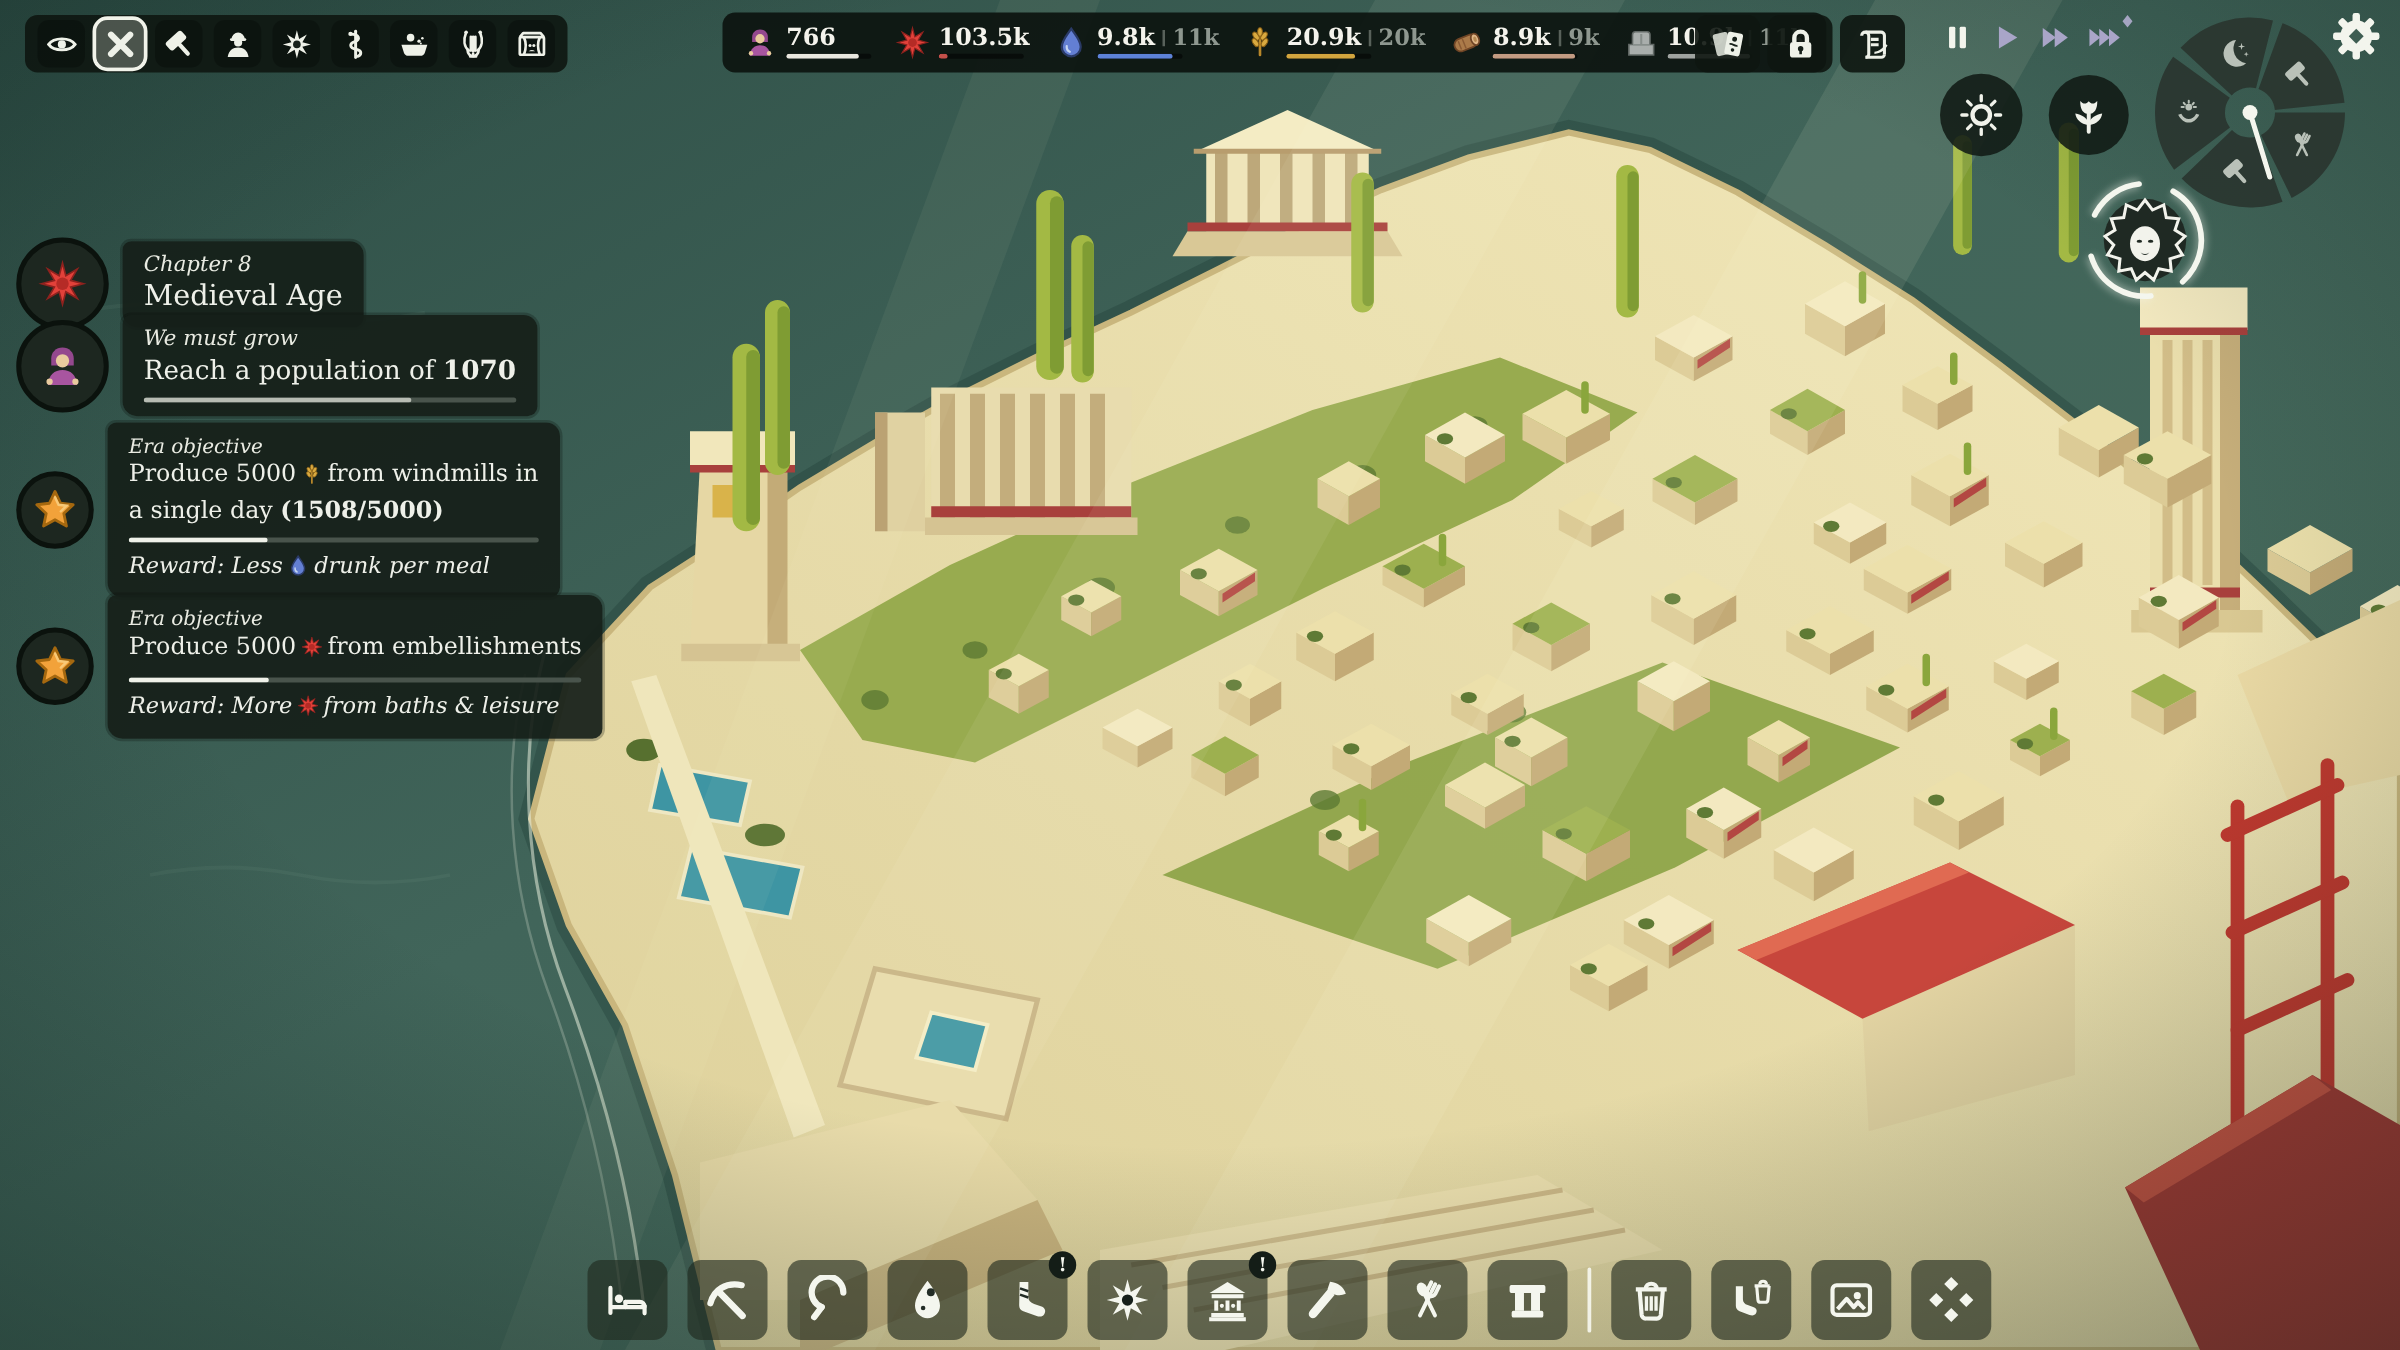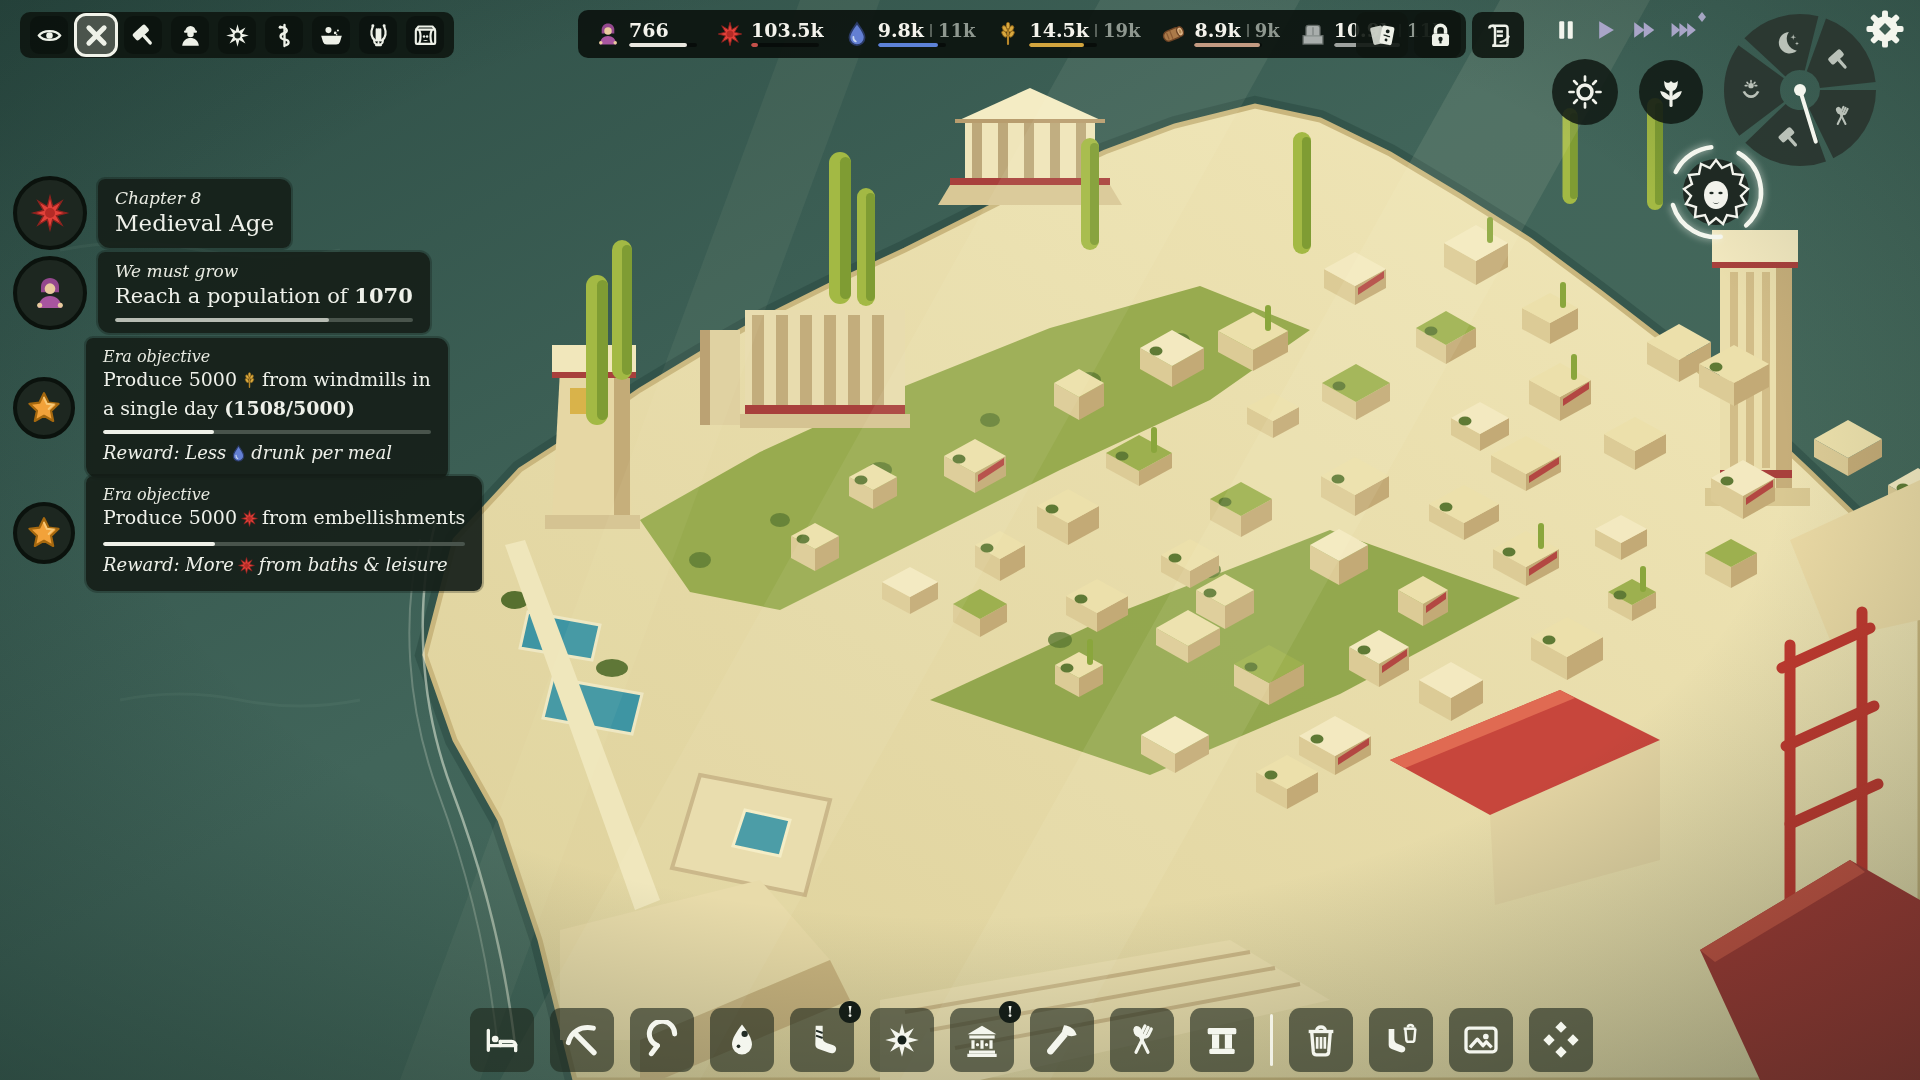--- a/index.html
+++ b/index.html
@@ -589,23 +589,23 @@
             <ellipse cx="9.3" cy="7.6" rx="1.7" ry="3.1" transform="rotate(-33 9.3 7.6)"></ellipse>
             <ellipse cx="14.7" cy="7.6" rx="1.7" ry="3.1" transform="rotate(33 14.7 7.6)"></ellipse>
             <ellipse cx="8.9" cy="12" rx="1.7" ry="3.1" transform="rotate(-33 8.9 12)"></ellipse>
             <ellipse cx="15.1" cy="12" rx="1.7" ry="3.1" transform="rotate(33 15.1 12)"></ellipse>
             <ellipse cx="12" cy="4.8" rx="1.6" ry="2.9"></ellipse>
           </g>
         </svg>
       </span>
       <span class="res-col">
         <span class="res-line">
-          <span class="res-value">14.5k</span>
+          <span class="res-value">20.9k</span>
           <span class="res-sep"></span>
-          <span class="res-max">19k</span>
+          <span class="res-max">20k</span>
         </span>
         <span class="res-bar">
           <i style="width:80%;background:#d3a53e"></i>
         </span>
       </span>
     </div>
     <div class="res-item">
       <span class="res-icon">
         <svg class="ic" viewBox="0 0 24 24">
           <g transform="rotate(-22 12 12)">
@@ -799,21 +799,21 @@
   <g>
     <path d="M60,28 l6,8 9,-4 2,10 10,1 -3,9 8,5 -7,7 5,8 -10,3 1,10 -10,-2 -4,9 -7,-6 -7,6 -4,-9 -10,2 1,-10 -10,-3 5,-8 -7,-7 8,-5 -3,-9 10,-1 2,-10 9,4 Z" fill="#1f2923" stroke="#f2f3ec" stroke-width="2.4"></path>
     <ellipse cx="60" cy="63" rx="12" ry="14" fill="#f2f3ec"></ellipse>
     <ellipse cx="55.5" cy="61" rx="2.2" ry="1.2" fill="#1f2923"></ellipse>
     <ellipse cx="64.5" cy="61" rx="2.2" ry="1.2" fill="#1f2923"></ellipse>
     <path d="M56.5,70 q3.5,2.4 7,0 q-3.5,4 -7,0 Z" fill="#1f2923"></path>
   </g>
 </svg>
 
 <section>
-  <div class="obj-row" style="top:176px">
+  <div class="obj-row" style="top:190px">
     <div class="obj-circle big">
         <span>
           <svg class="ic" viewBox="0 0 24 24">
             <polygon fill="#e2413a" stroke="#8e221e" stroke-width=".8" points="22,12 15.9,13.6 19.1,19.1 13.6,15.9 12,22 10.4,15.9 4.9,19.1 8.1,13.6 2,12 8.1,10.4 4.9,4.9 10.4,8.1 12,2 13.6,8.1 19.1,4.9 15.9,10.4"></polygon>
             <circle cx="12" cy="12" r="3" fill="#b52b26"></circle>
           </svg>
         </span>
       </div>
     <div class="obj-panel">
       <div class="kicker">Chapter 8</div>

